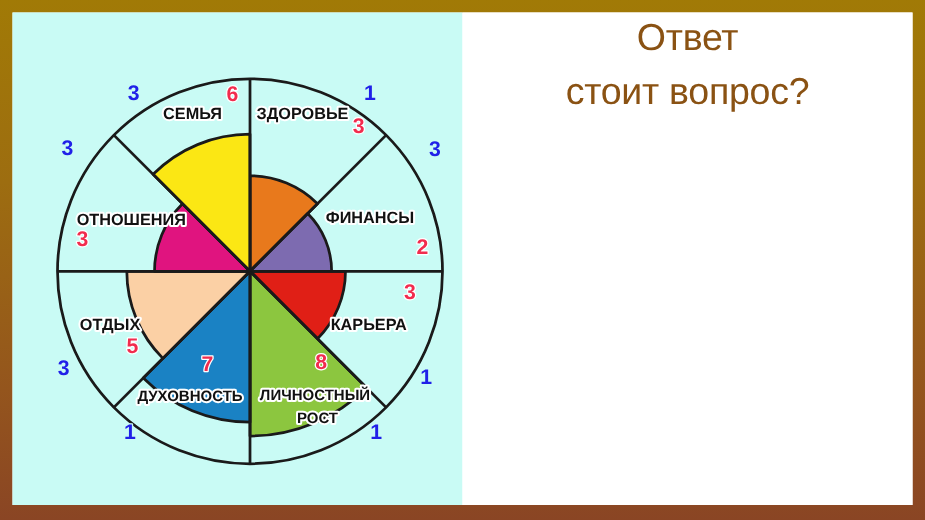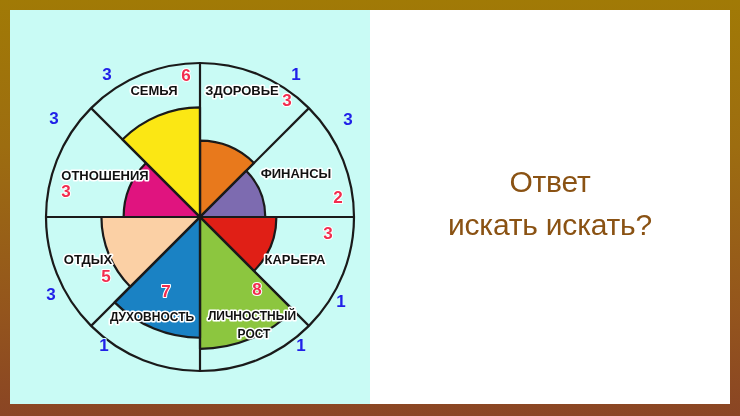--- a/index.html
+++ b/index.html
@@ -37,21 +37,20 @@
     background: #c9fbf5;
     flex: 0 0 360px;
   }
   #text-panel {
     position: relative;
     flex: 1 1 auto;
     background: #ffffff;
     display: flex;
     flex-direction: column;
     align-items: center;
-    justify-content: center;
     padding-bottom: 6px;
   }
   .quote-line {
     color: #8a5213;
     font-size: 30px;
     line-height: 1.42;
     font-weight: 400;
     text-align: center;
     white-space: nowrap;
     letter-spacing: -0.2px;
@@ -158,17 +157,17 @@
             <text class="num-blue" x="44" y="114">3</text>
             <text class="sec-label" x="144" y="85">СЕМЬЯ</text>
             <text class="num-red" x="176" y="71">6</text>
             <text class="num-blue" x="97" y="70">3</text>
           </g>
       </svg>
     </div>
 
     <div id="text-panel">
       <div class="quote-line">Ответ</div>
-      <div class="quote-line">искать искать?</div>
+      <div class="quote-line">стоит вопрос?</div>
     </div>
 
   </div>
 </div>
 
 </body></html>

